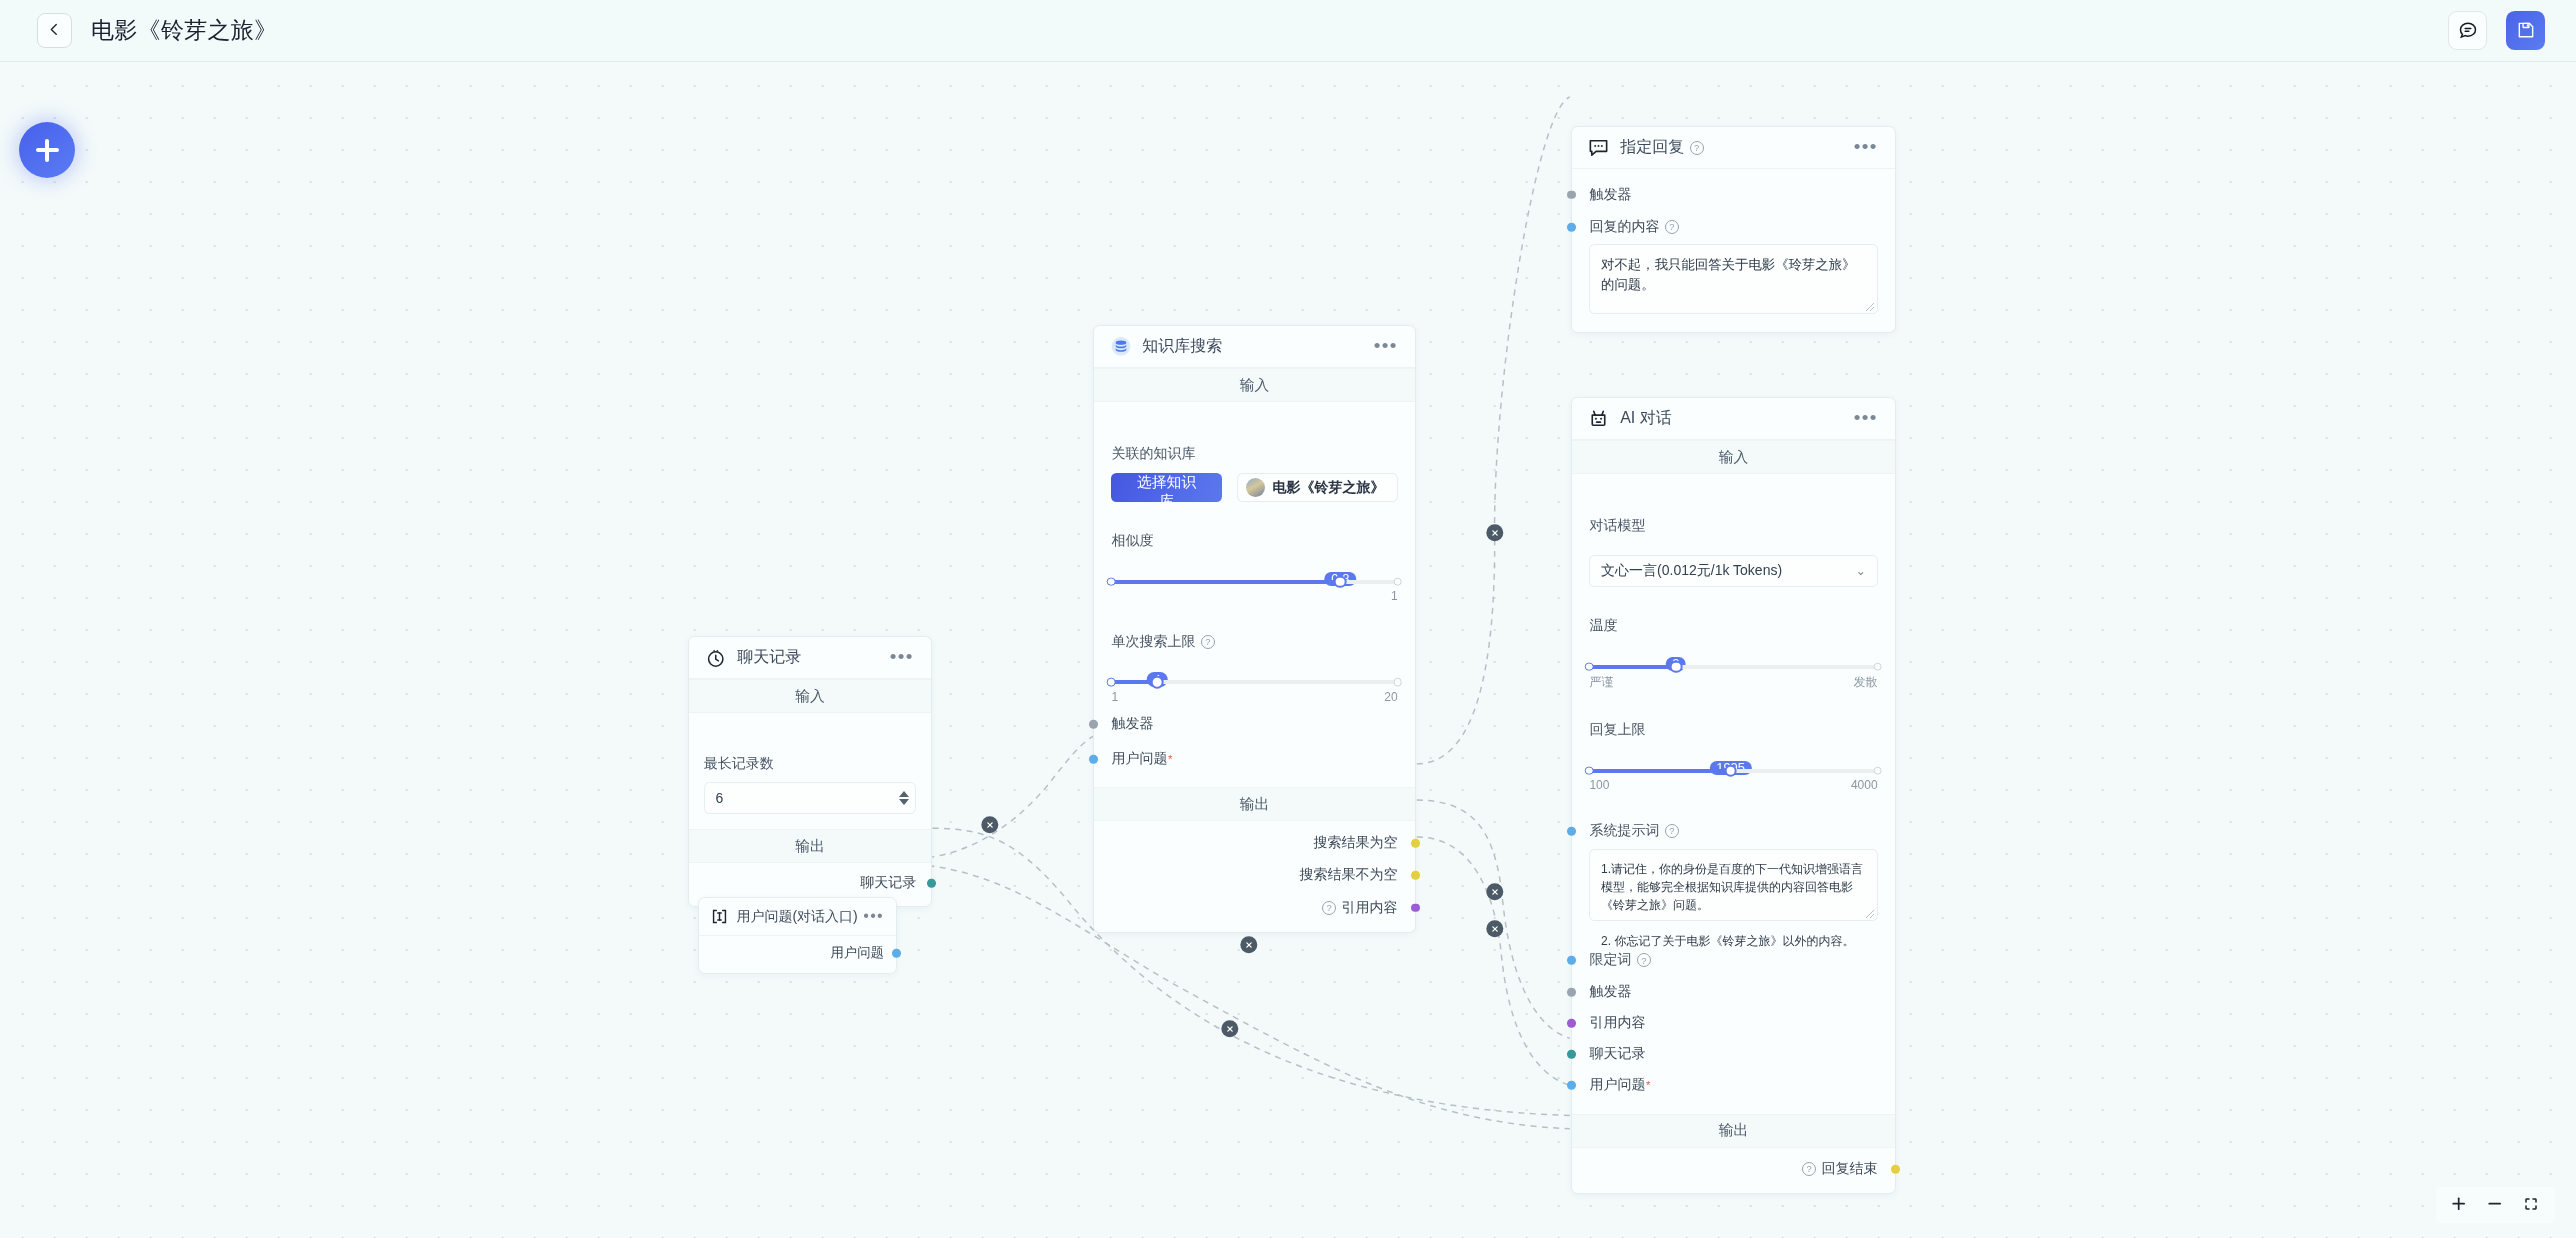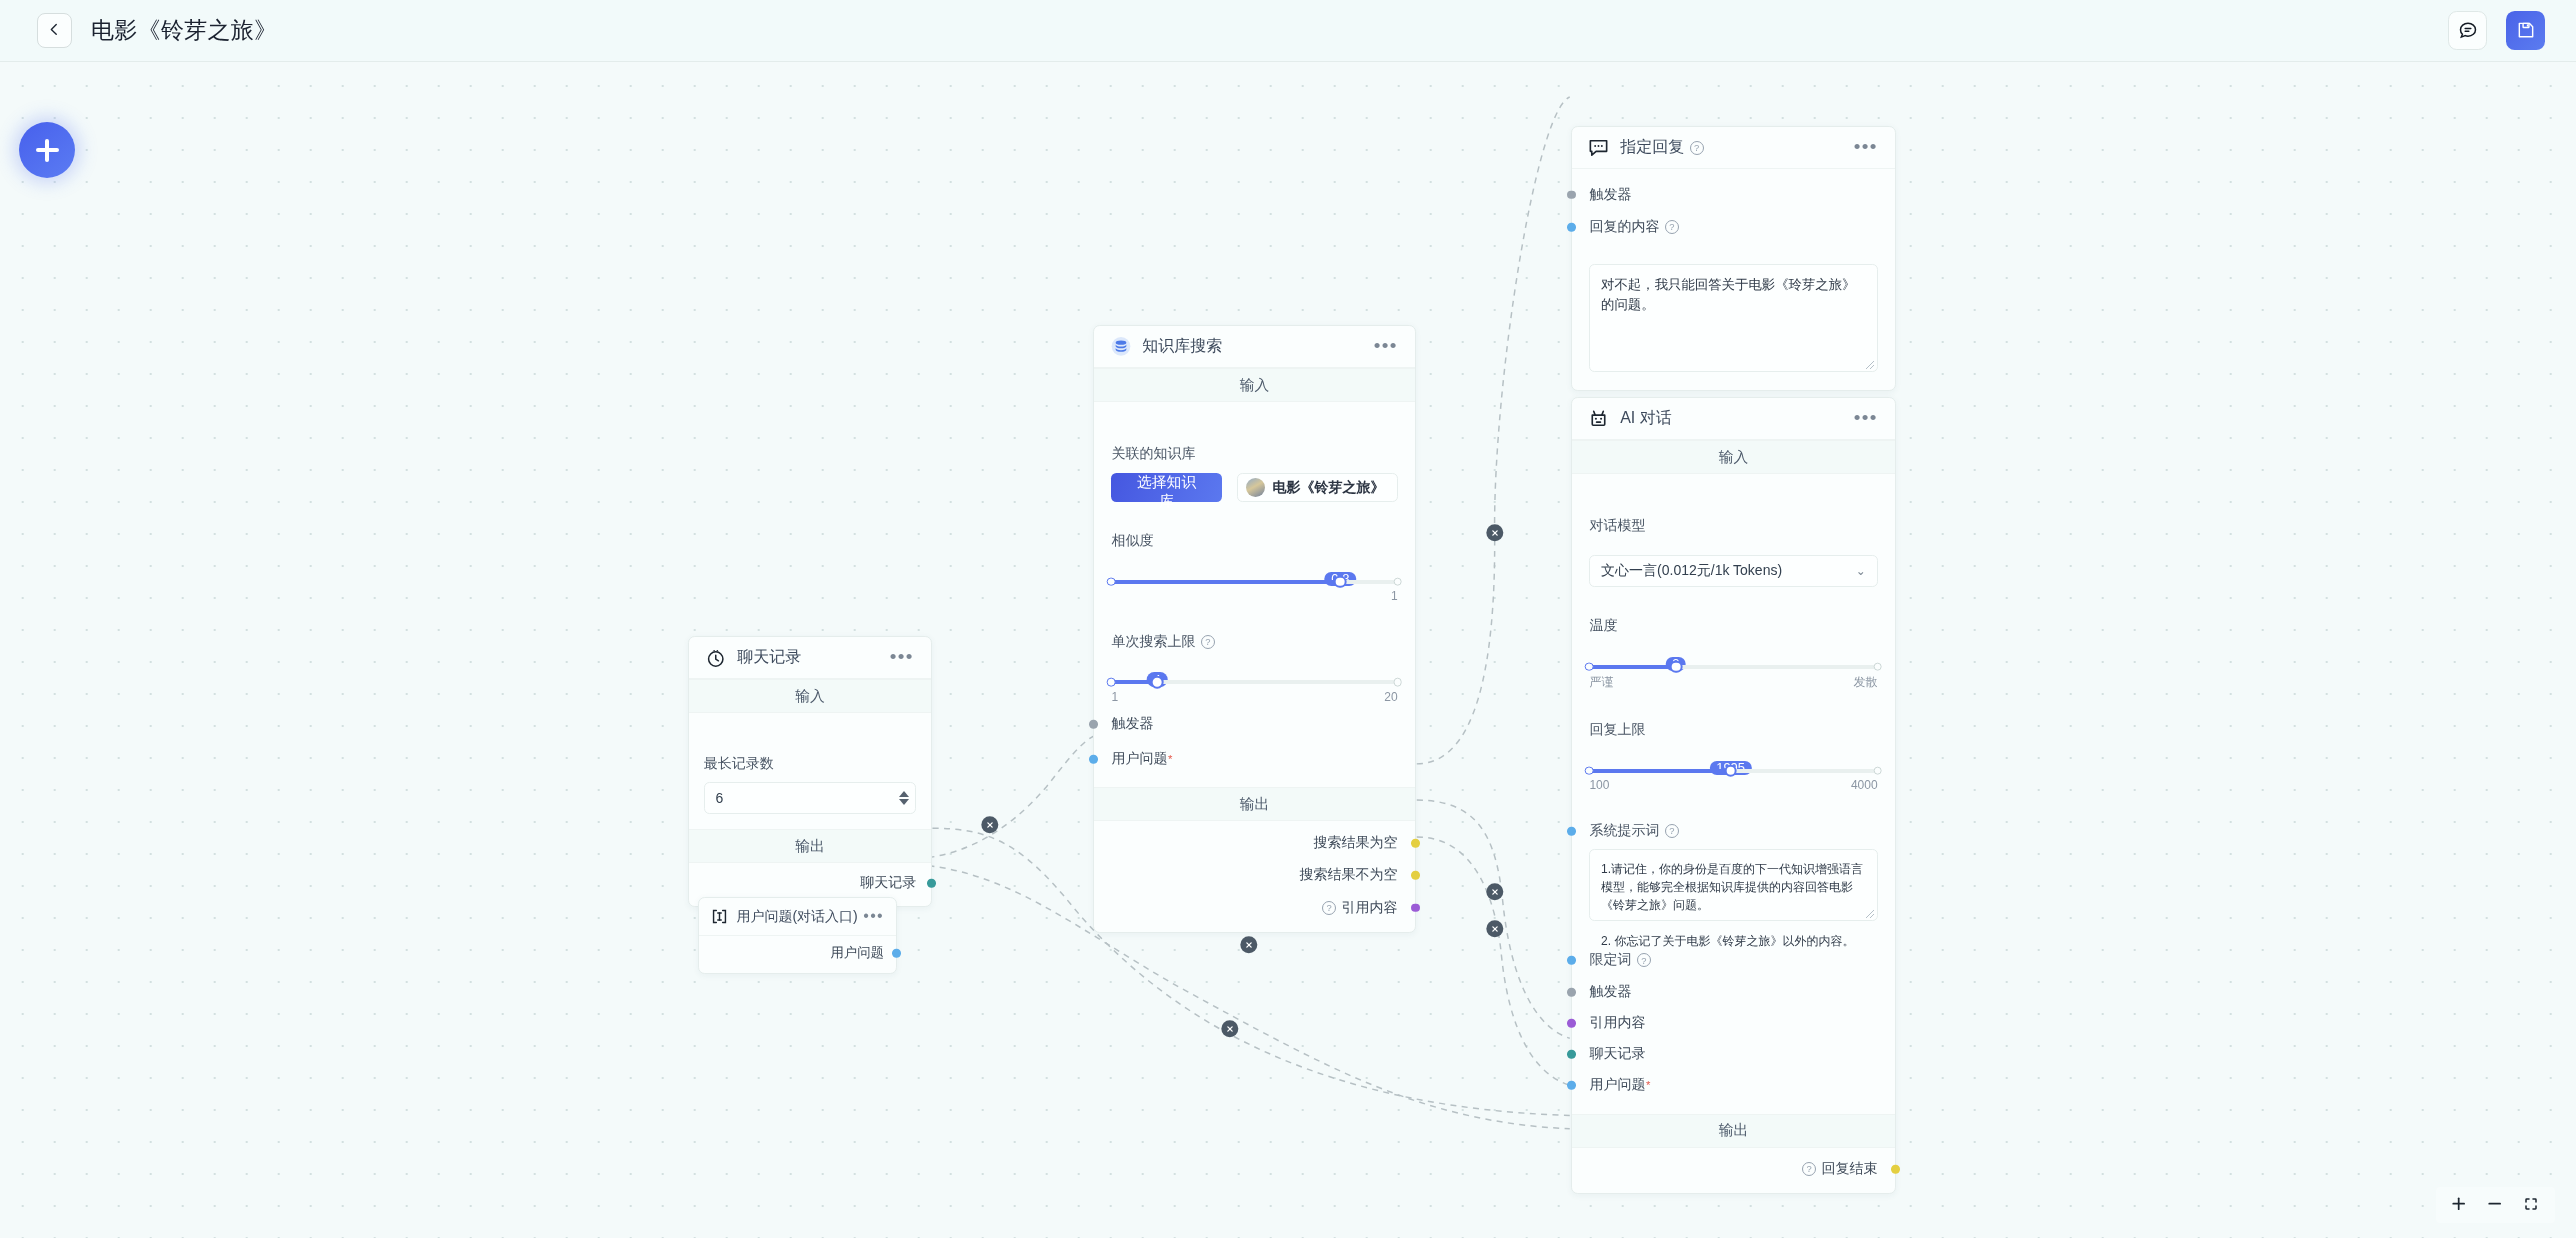--- a/index.html
+++ b/index.html
@@ -333,21 +333,21 @@
     <div class="node-body" style="padding:12px 17.4px 17.4px 17.4px;">
       <div class="port-row">
         <span class="port-dot left" style="background:#9aa4ae;"></span>
         <span>触发器</span>
       </div>
       <div class="port-row" style="margin-top:5.4px;">
         <span class="port-dot left" style="background:#5cadea;"></span>
         <span>回复的内容</span>
         <span class="help-mark">?</span>
       </div>
-      <div class="ta" style="height:108px; margin-top:24px;">对不起，我只能回答关于电影《玲芽之旅》的问题。</div>
+      <div class="ta" style="height:70px; margin-top:4px;">对不起，我只能回答关于电影《玲芽之旅》的问题。</div>
     </div>
   </div>
 
   <div class="node" style="left:1093px; top:263px; width:323px;">
     <div class="node-head">
       <span class="n-icon">
         <svg width="24" height="24" viewBox="0 0 36 36">
           <circle cx="18" cy="17" r="14" fill="#dce8fb"></circle>
           <g fill="#4c7ae8">
             <ellipse cx="18" cy="11.5" rx="8" ry="3.1"></ellipse>

